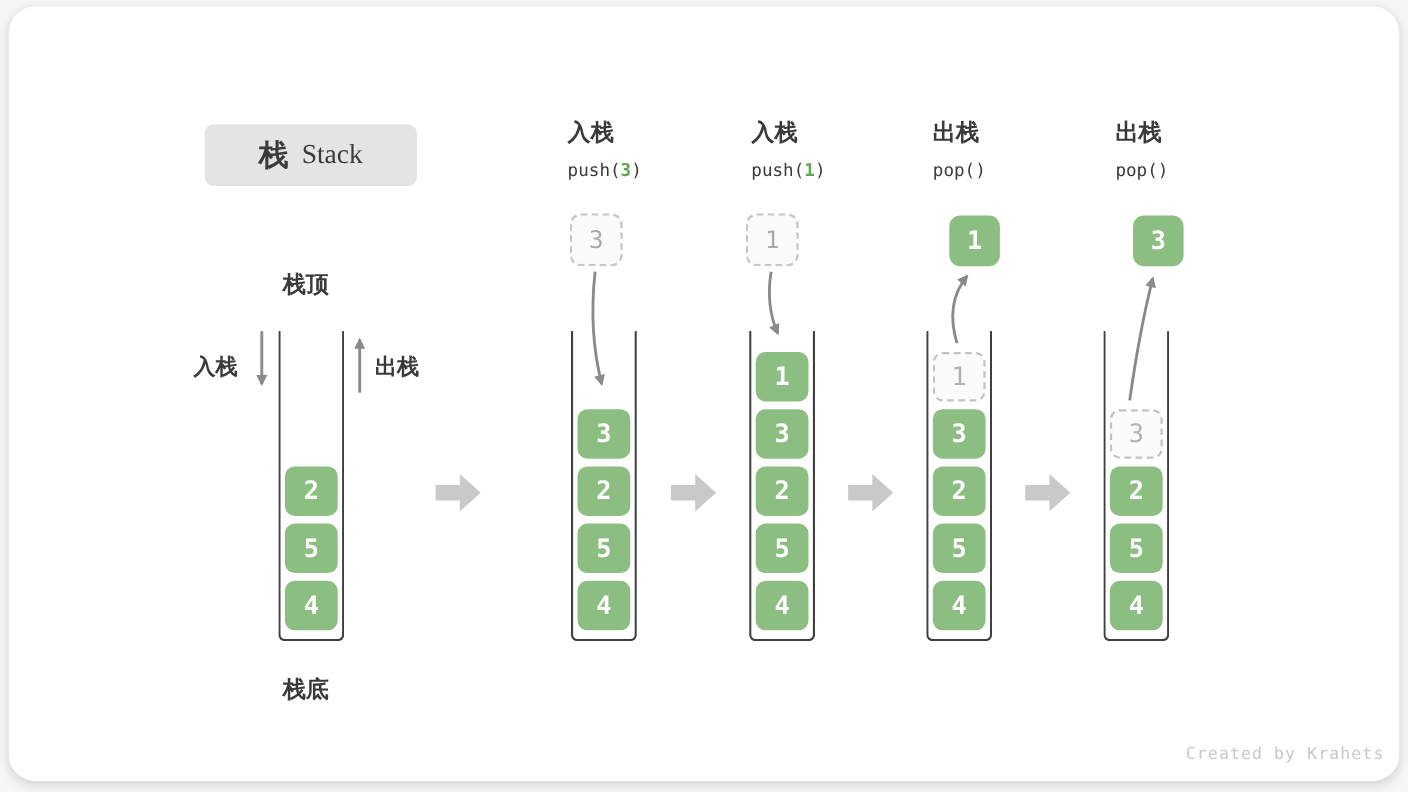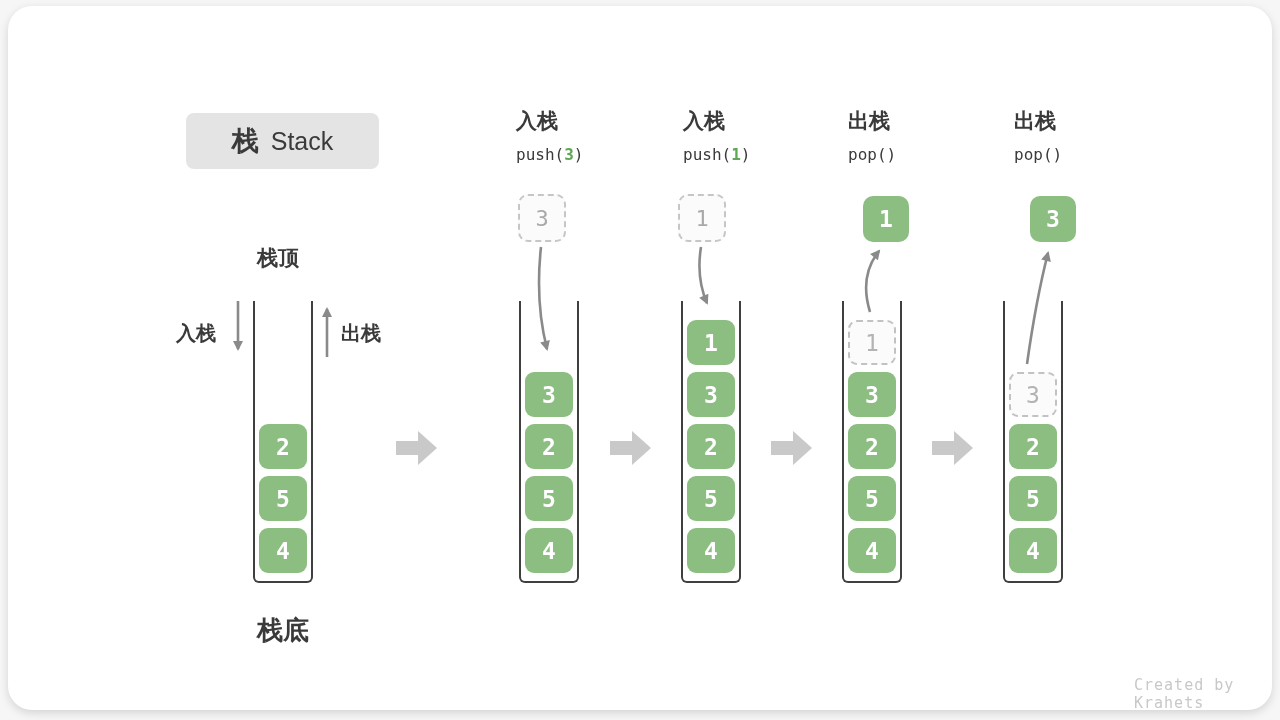--- a/index.html
+++ b/index.html
@@ -21,21 +21,21 @@
     box-shadow:0 3px 10px rgba(0,0,0,.14);
   }
   
   .title-box{
     position:absolute;left:186px;top:113px;width:193px;height:56px;
     background:var(--title-bg);border-radius:8px;
     display:flex;align-items:center;justify-content:center;gap:12px;
     color:var(--text-dark);
   }
   .title-zh{font-size:27px;font-weight:700;}
-  .title-en{font-family:Liberation Sans, sans-serif;font-size:25px;text-align:right;}
+  .title-en{font-family:Liberation Serif, serif;font-size:25px;text-align:right;}
   
   .op{position:absolute;top:107px;color:var(--text-dark);}
   .op-zh{font-size:21px;font-weight:700;line-height:28px;}
   .op-code{font-family:"DejaVu Sans Mono",monospace;font-size:16px;line-height:33px;margin-top:3px;}
   .op-code .arg{color:var(--code-arg-green);font-weight:700;}
   
   .side-label{position:absolute;font-size:20px;font-weight:700;color:var(--text-dark);}
   
   .frame{
     position:absolute;top:301px;width:60px;height:282px;
@@ -62,21 +62,21 @@
   }
   .float-box.dashed{border:2px dashed #c6c6c6;background:#fbfbfb;color:#a9a9a9;}
   .float-box.solid{width:46px;height:46px;background:var(--element-green);color:#fff;font-weight:700;font-size:23px;}
   
   svg.overlay{position:absolute;left:0;top:0;width:1280px;height:720px;pointer-events:none;}
   .arrow{stroke:var(--arrow-gray);stroke-width:2.6px;fill:none;}
   .arrowhead{fill:var(--arrow-gray);}
   .block-arrow{fill:var(--block-arrow-gray);}
   
   .watermark{
-    position:absolute;left:1134px;top:676px;
+    position:absolute;left:1078px;top:676px;
     font-family:"DejaVu Sans Mono",monospace;font-size:15px;letter-spacing:1px;
     color:#c8c8c8;
   }
 </style>
 </head>
 <body>
 
 <div class="stage">
   <div class="card"></div>
 
@@ -96,21 +96,21 @@
   <div class="op" style="left:848px">
     <div class="op-zh">出栈</div>
     <div class="op-code"><span>pop(</span><span class="arg"></span><span>)</span></div>
   </div>
   <div class="op" style="left:1014px">
     <div class="op-zh">出栈</div>
     <div class="op-code"><span>pop(</span><span class="arg"></span><span>)</span></div>
   </div>
 
   <div class="side-label" style="left:257px;top:244px;font-size:21px;">栈顶</div>
-  <div class="side-label" style="left:257px;top:613px;font-size:26px;">栈底</div>
+  <div class="side-label" style="left:257px;top:613px;font-size:21px;">栈底</div>
   <div class="side-label" style="left:176px;top:320px;">入栈</div>
   <div class="side-label" style="left:341px;top:320px;">出栈</div>
 
   <div class="frame" style="left:253px"></div>
   <div class="frame" style="left:519px"></div>
   <div class="frame" style="left:681px"></div>
   <div class="frame" style="left:842px"></div>
   <div class="frame" style="left:1003px"></div>
 
   <div class="el" style="left:259px;top:424px">2</div>

